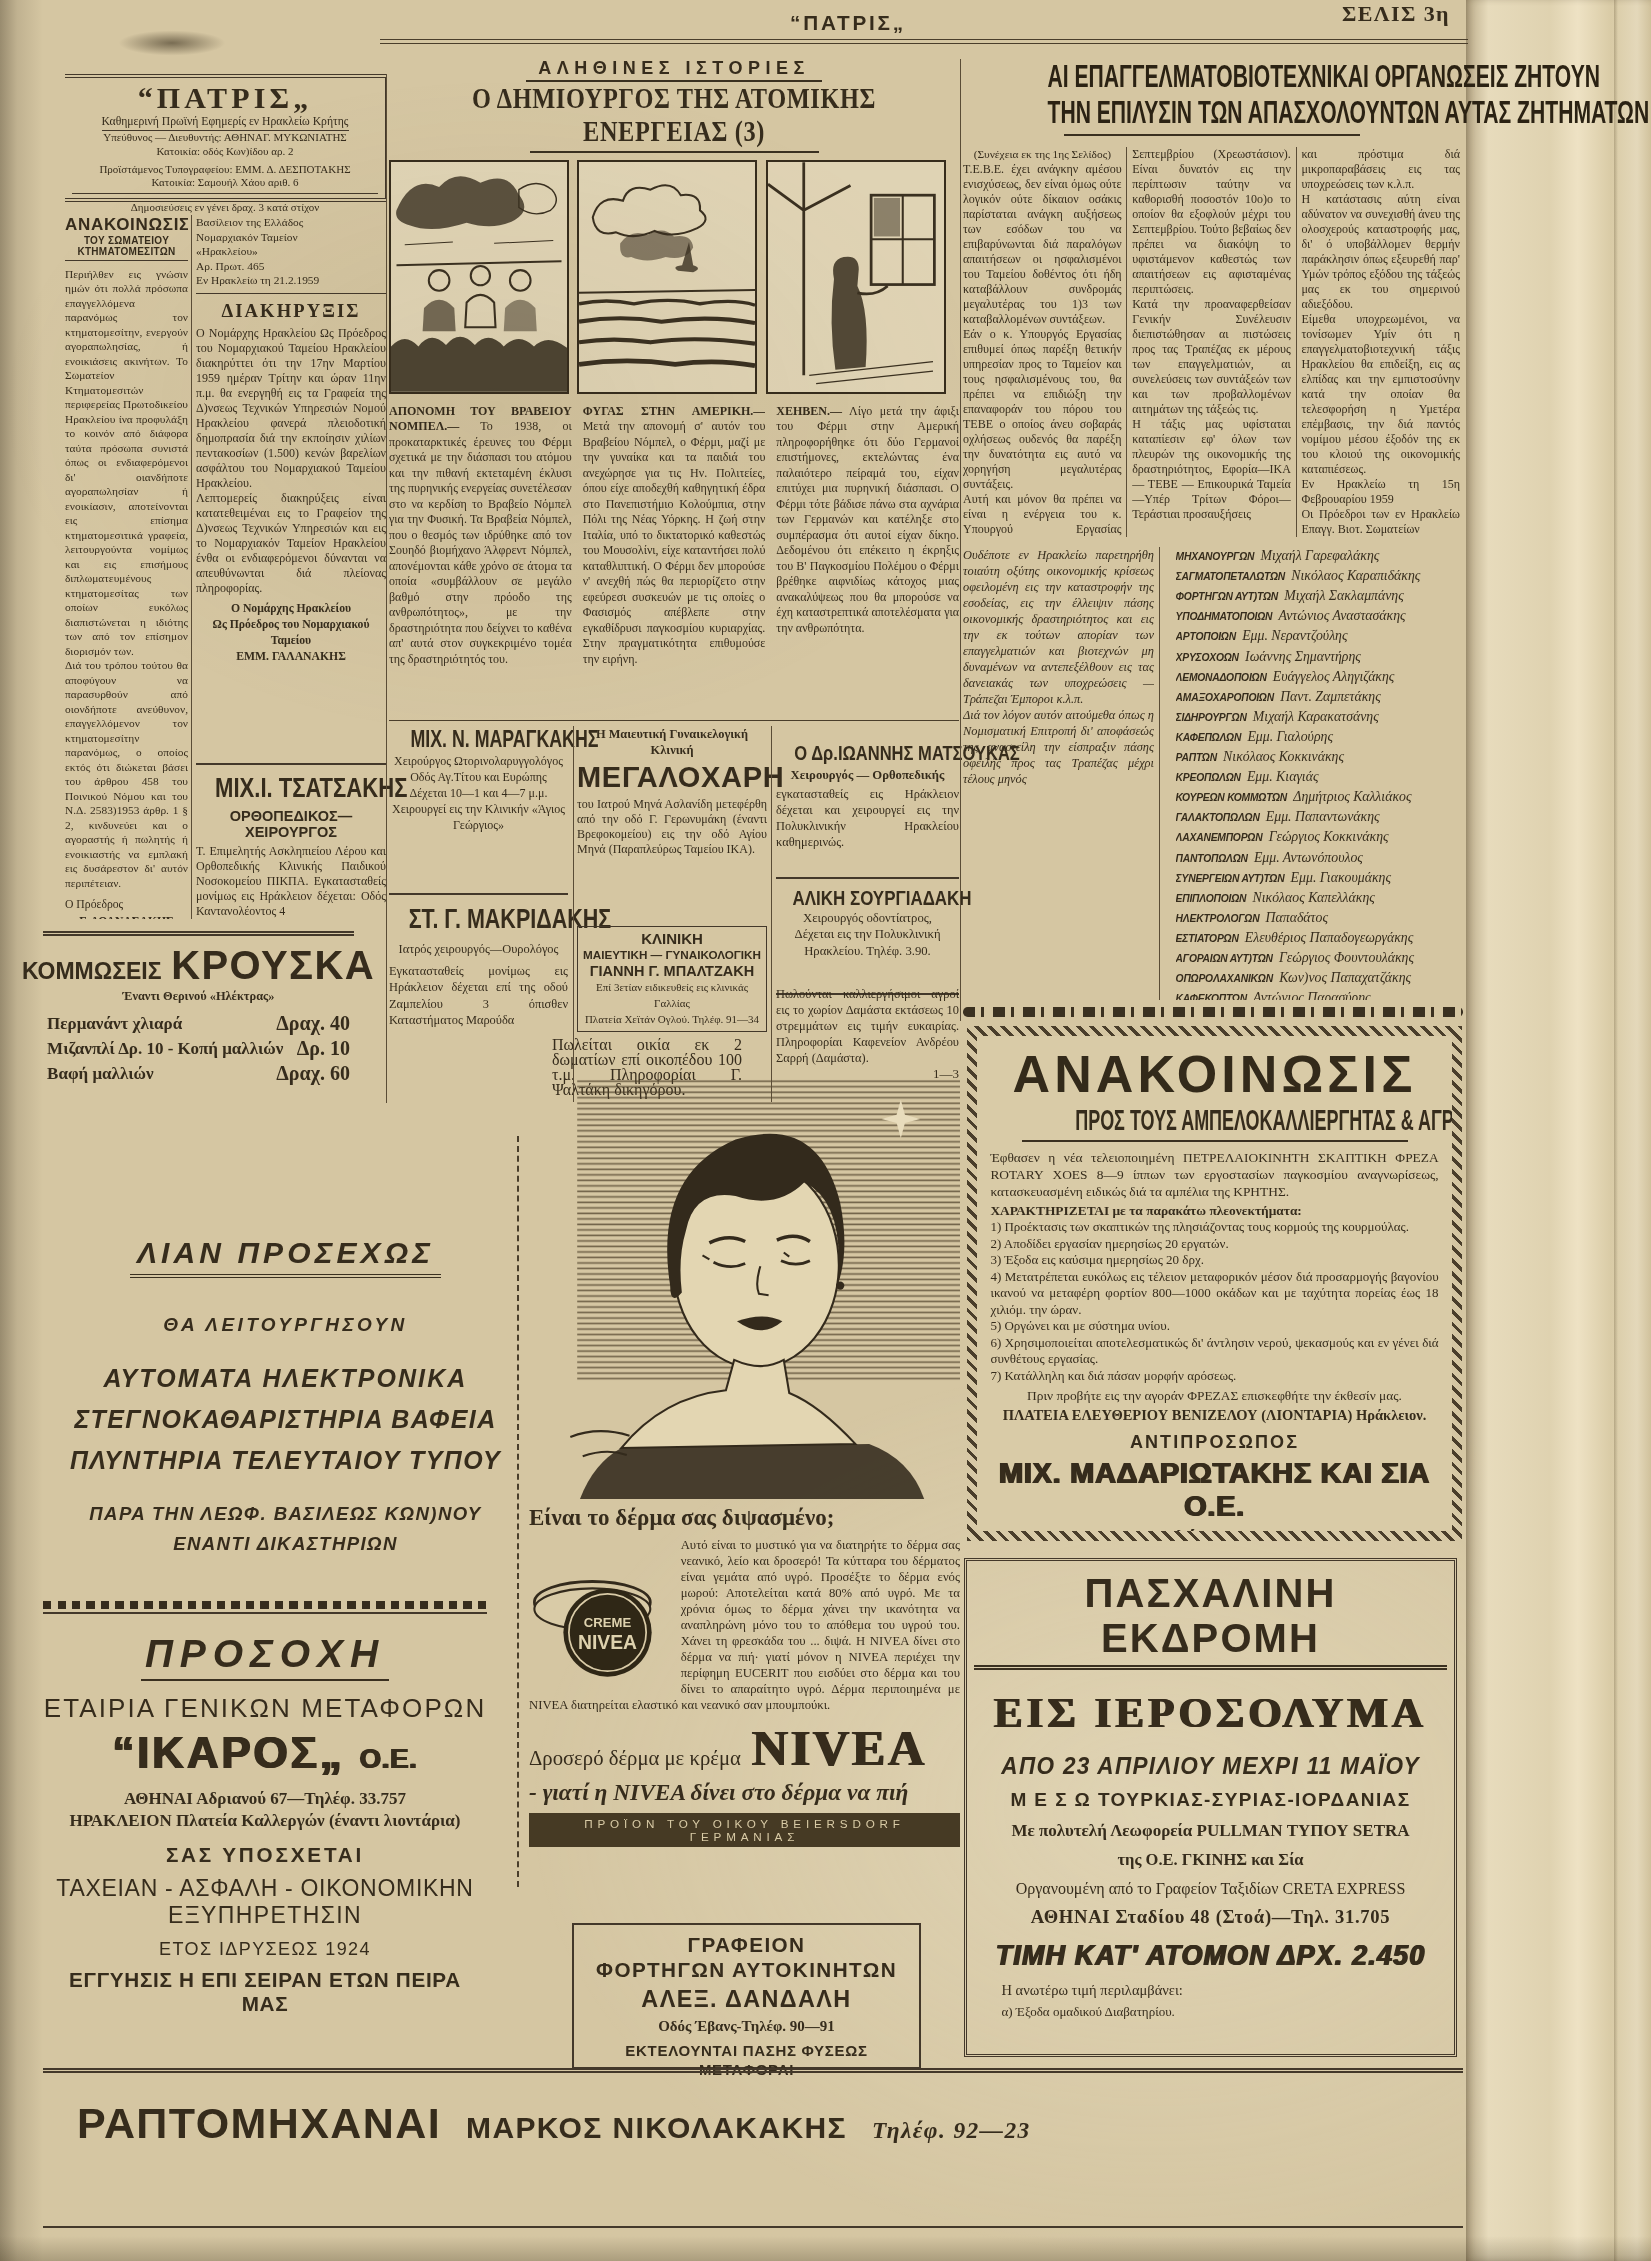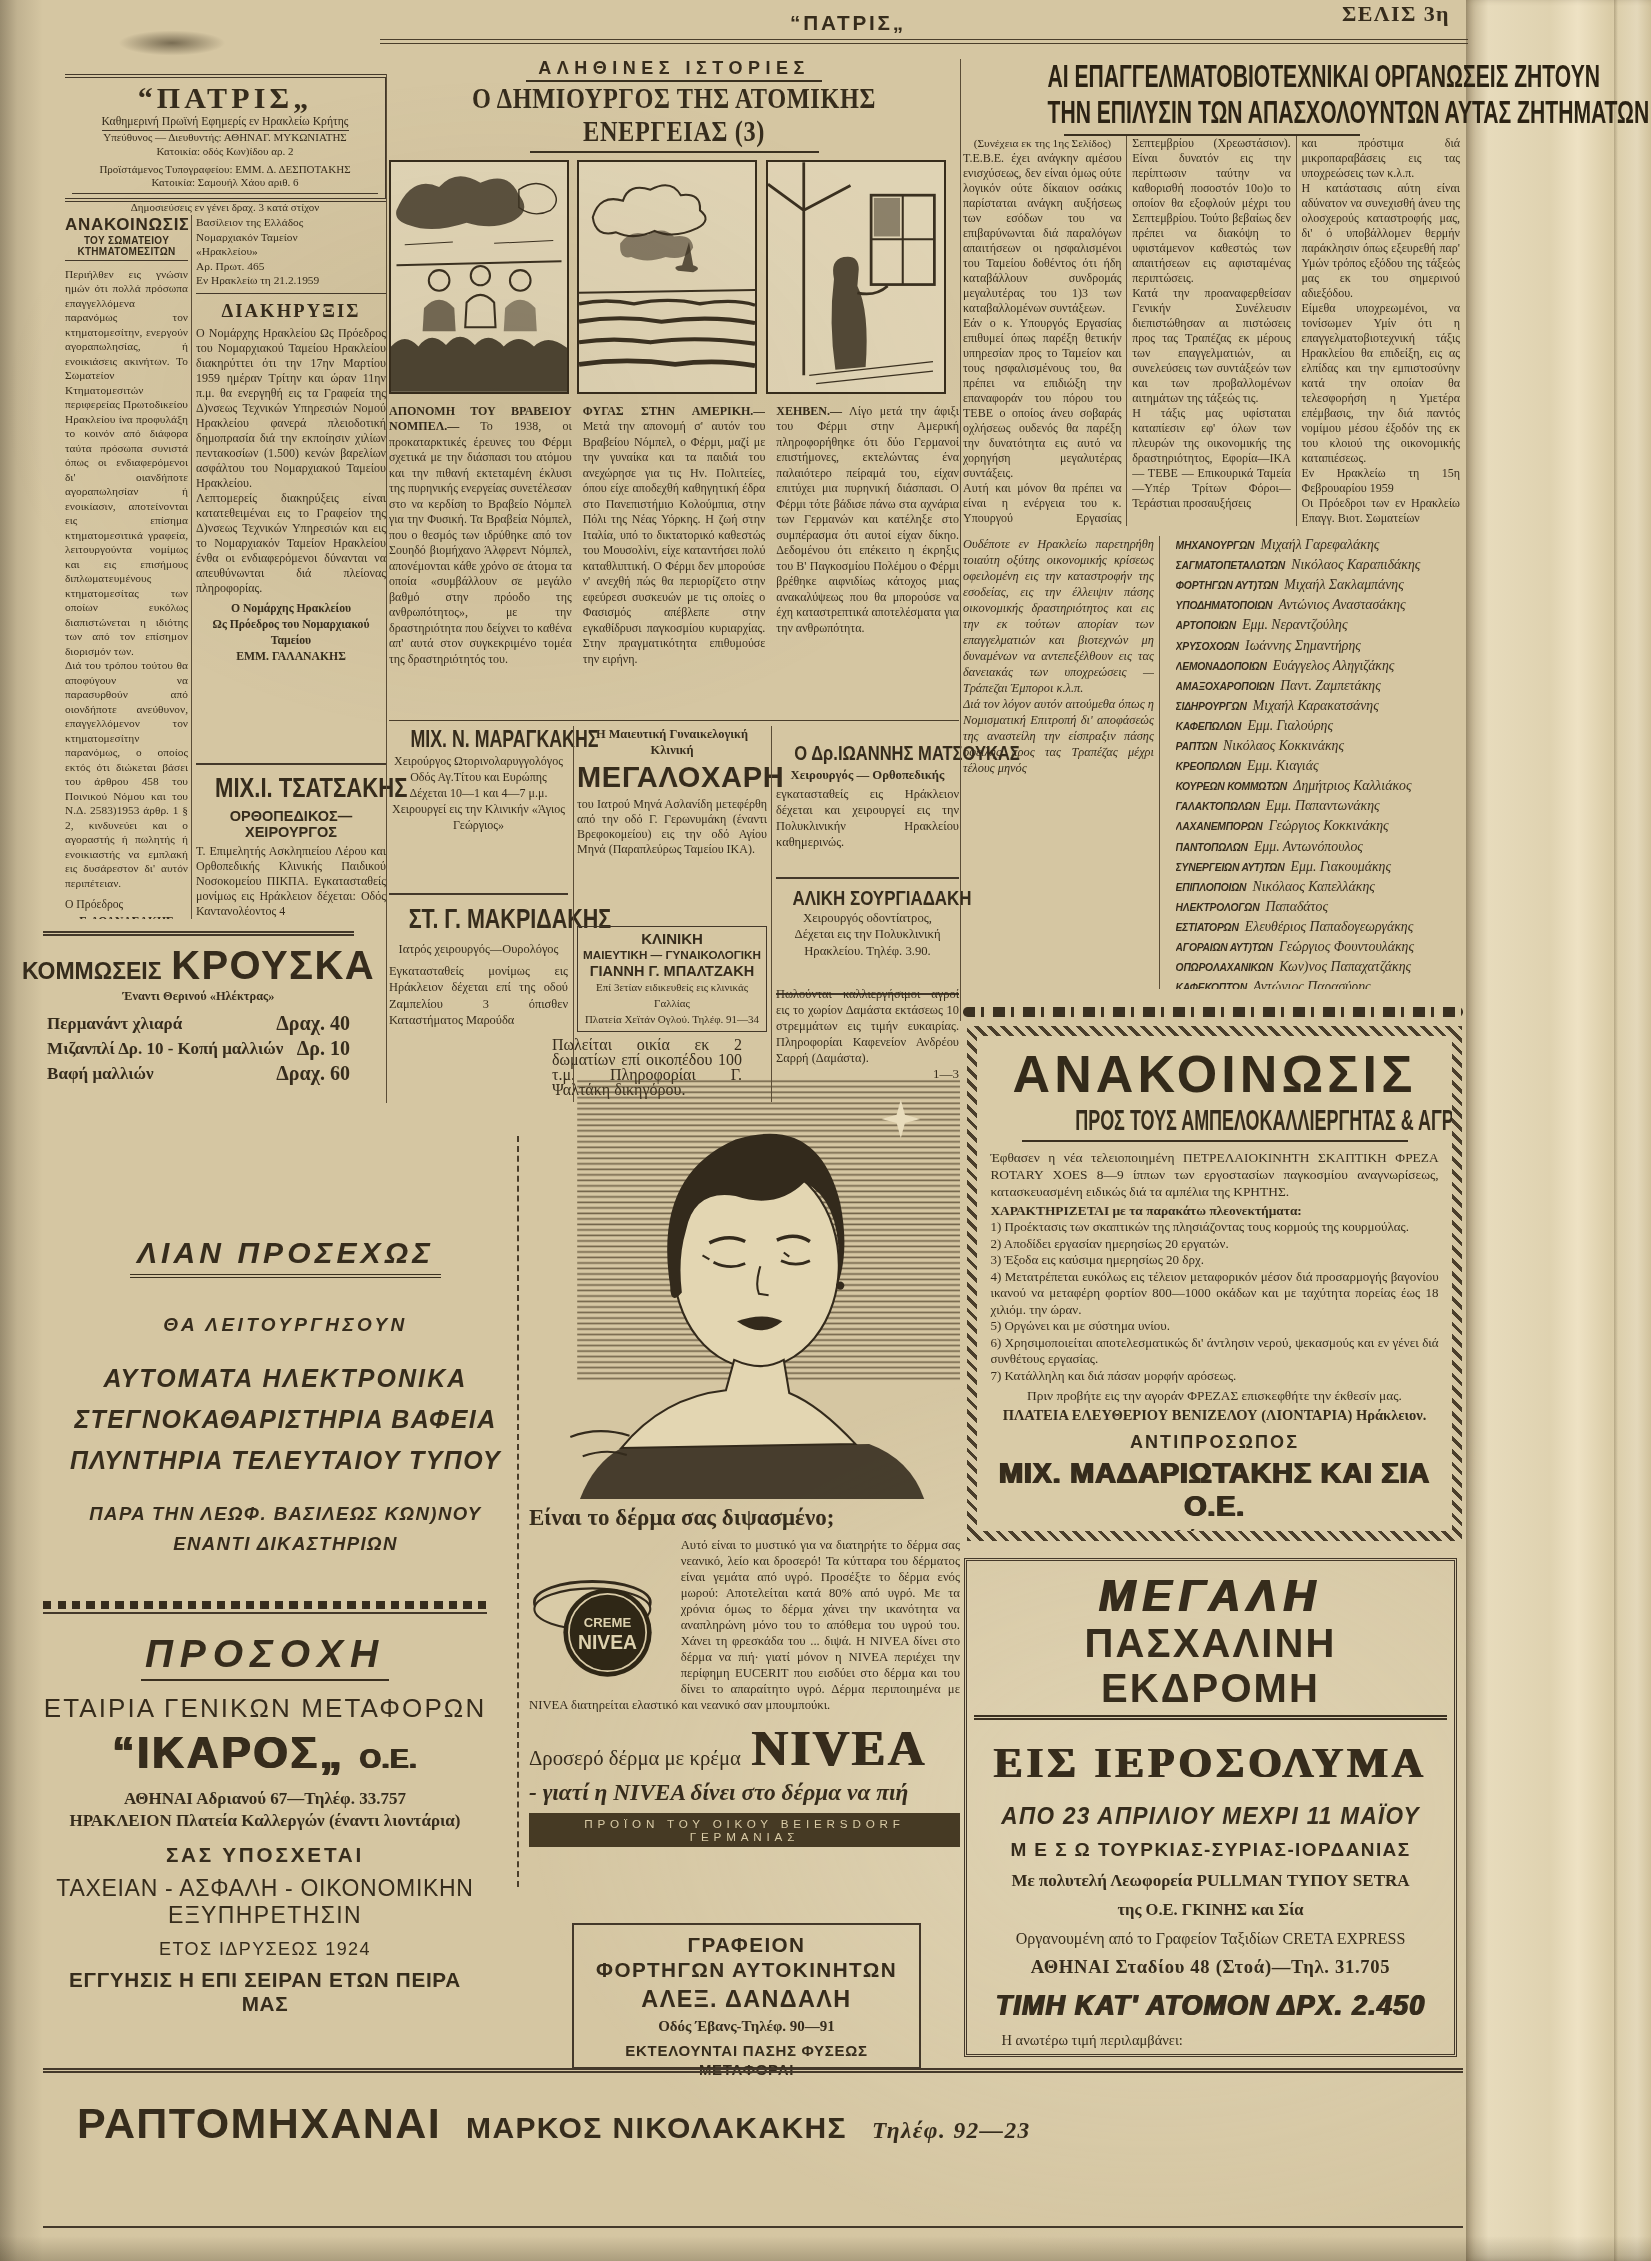--- a/index.html
+++ b/index.html
@@ -59,21 +59,21 @@
   .panel{width:180px;height:234px;border:2.1px solid #362c1c;box-sizing:border-box;background:rgba(255,250,235,.25);}
   .panel svg{display:block;width:100%;height:100%;}
   .captions{display:flex;gap:11px;margin-top:9.6px;}
   .caption-col{width:183px;height:343px;overflow:hidden;font-size:12px;line-height:15.5px;text-align:justify;}
   .cap-lead{font-weight:bold;}
 
   
   #right-art{left:963px;top:58px;width:497px;}
   .headline-ln{font-size:32px;line-height:36px;white-space:nowrap;color:#2b2213;}
   #right-art .h-underline{width:296px;border-top:2.1px solid #3a3020;margin:4.1px auto 0;}
-  .art-cols{display:flex;}
+  .art-cols{display:flex;margin-top:11px;}
   .art-col{width:159px;height:390px;overflow:hidden;font-size:12px;line-height:15px;text-align:justify;}
   .art-div{border-left:1px solid #5a4c36;margin:0 4.8px;}
   .cont-note{text-align:center;font-size:11.4px;}
   .art-lower{display:flex;margin-top:10px;font-style:italic;}
   #col-cont{width:191px;height:453px;overflow:hidden;font-size:12.4px;line-height:16px;text-align:justify;}
   #union-wrap{width:284px;height:453px;overflow:hidden;margin-left:11px;}
   .u-row{margin-bottom:2.1px;line-height:17px;white-space:nowrap;}
   .u-trade{font-family:"Liberation Sans","DejaVu Sans",sans-serif;font-weight:bold;font-size:10.3px;letter-spacing:-0.2px;margin-right:6.2px;}
   .u-name{font-size:13.8px;}
 
@@ -590,21 +590,20 @@
       </div>
     <div class="ser f-close">Πριν προβήτε εις την αγοράν ΦΡΕΖΑΣ επισκεφθήτε την έκθεσίν μας.</div>
     <div class="ser b f-addr">ΠΛΑΤΕΙΑ ΕΛΕΥΘΕΡΙΟΥ ΒΕΝΙΖΕΛΟΥ (ΛΙΟΝΤΑΡΙΑ) Ηράκλειον.</div>
     <div class="san b f-rep">ΑΝΤΙΠΡΟΣΩΠΟΣ</div>
     <div class="san b f-repname heavy">ΜΙΧ. ΜΑΔΑΡΙΩΤΑΚΗΣ ΚΑΙ ΣΙΑ Ο.Ε.</div>
     <div class="ser b i f-phone">Τηλέφ. 8—27</div>
   </div>
 </div>
 
 <div class="abs ctr" id="easter">
-  <div class="san b i e1 heavy">ΜΕΓΑΛΗ</div>
   <div><span class="san b e2">ΠΑΣΧΑΛΙΝΗ ΕΚΔΡΟΜΗ</span></div>
   <div class="ser b e3 heavy">ΕΙΣ ΙΕΡΟΣΟΛΥΜΑ</div>
   <div class="san b i e4 cx" style="transform:scaleX(.94)">ΑΠΟ 23 ΑΠΡΙΛΙΟΥ ΜΕΧΡΙ 11 ΜΑΪΟΥ</div>
   <div class="san b e5">Μ Ε Σ Ω  ΤΟΥΡΚΙΑΣ-ΣΥΡΙΑΣ-ΙΟΡΔΑΝΙΑΣ</div>
   <div class="ser b e6">Με πολυτελή Λεωφορεία PULLMAN ΤΥΠΟΥ SETRA</div>
   <div class="ser b e7">της Ο.Ε. ΓΚΙΝΗΣ και Σία</div>
   <div class="ser e8">Οργανουμένη από το Γραφείον Ταξιδίων CRETA EXPRESS</div>
   <div class="ser b e9">ΑΘΗΝΑΙ Σταδίου 48 (Στοά)—Τηλ. 31.705</div>
   <div class="san b i e10 cx heavy" style="transform:scaleX(.92)">ΤΙΜΗ ΚΑΤ' ΑΤΟΜΟΝ ΔΡΧ. 2.450</div>
   <div class="ser e-inc-label">Η ανωτέρω τιμή περιλαμβάνει:</div>

